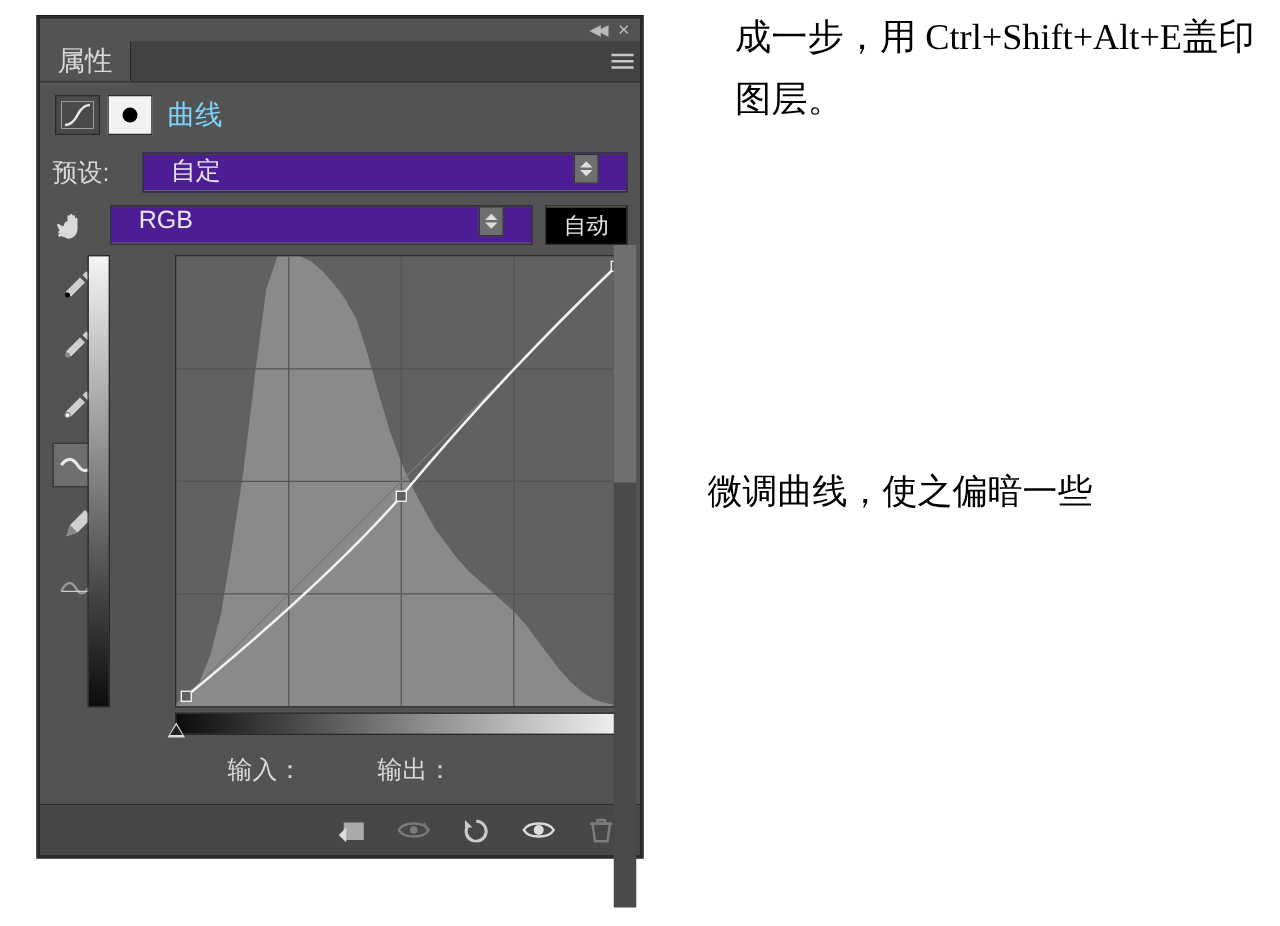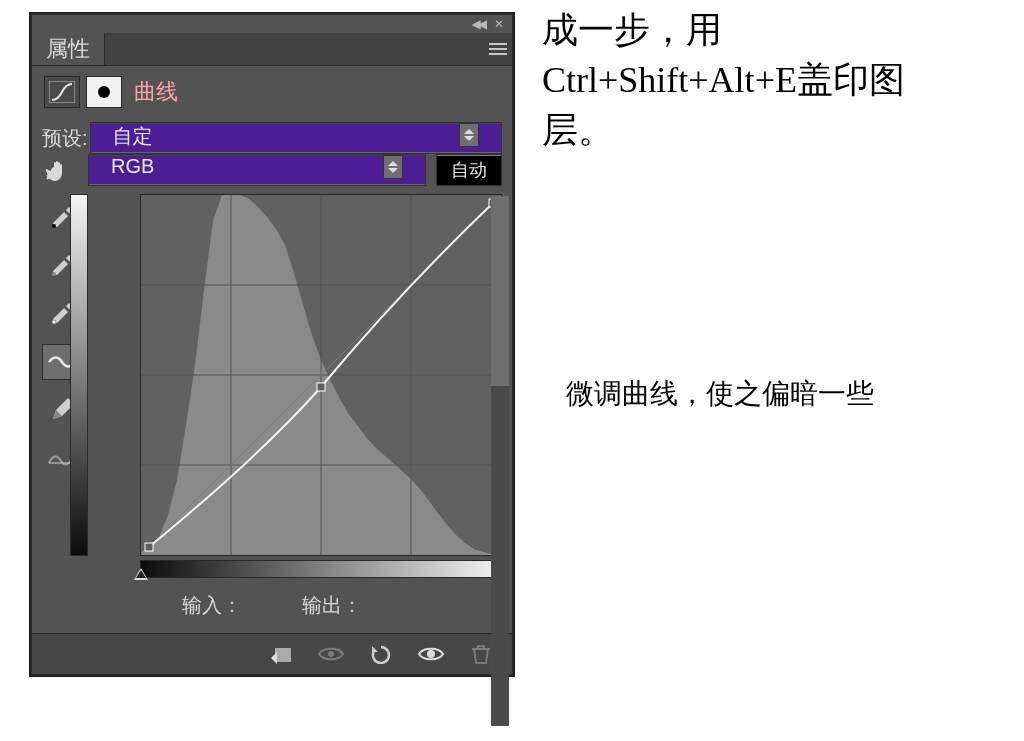--- a/index.html
+++ b/index.html
@@ -66,24 +66,24 @@
   .row { display:flex; align-items:center; }
 
   
   .title-row { gap:6px; margin-bottom:14px; padding-left:2px;}
   .ibox {
     width: 34px; height: 30px; border:1px solid #2a2a2a; background:#4a4a4a;
     display:flex; align-items:center; justify-content:center;
   }
   .ibox.mask { background:#f2f2f2; border:1px solid #2a2a2a; position:relative;}
   .ibox.mask::after{content:"";width:12px;height:12px;background:#000;border-radius:50%;}
-  .title-lab { color:#fca5a5; font-size:22px; margin-left:6px;}
-
-  
-  .preset-row { gap:2px; }
+  .title-lab { color:#7dd3fc; font-size:22px; margin-left:6px;}
+
+  
+  .preset-row { gap:26px; margin-bottom:10px; }
   .lbl { color:#d9d9d9; font-size:20px; }
   .dropdown {
     flex:1 1 auto;
     height: 30px;
     background:#4c1d95;
     border:1px solid #333333;
     box-shadow: inset 0 1px 0 #444, inset 0 -1px 0 #666;
     display:flex; align-items:flex-start; justify-content:space-between;
     color:#e7e7e7; font-size:20px;
     padding:0 22px;
@@ -175,23 +175,23 @@
     gap:4px; padding:0 8px;
   }
   .bbtn {
     width:46px; height:30px;
     display:flex; align-items:center; justify-content:center;
   }
   .bbtn.dim { opacity:0.45; }
 
   
   .text1 {
-    position:absolute; left:542px; top:5px; width:430px;
+    position:absolute; left:588px; top:5px; width:430px;
     font-family:"SimSun","宋体",serif;
-    font-size:36px; line-height:50px; letter-spacing:0px;
+    font-size:29px; line-height:50px; letter-spacing:0px;
     color:#000;
   }
   .text2 {
     position:absolute; left:566px; top:372px; width:430px;
     font-family:"SimSun","宋体",serif;
     font-size:28px; line-height:44px;
     color:#000;
   }
 </style>
 </head>

